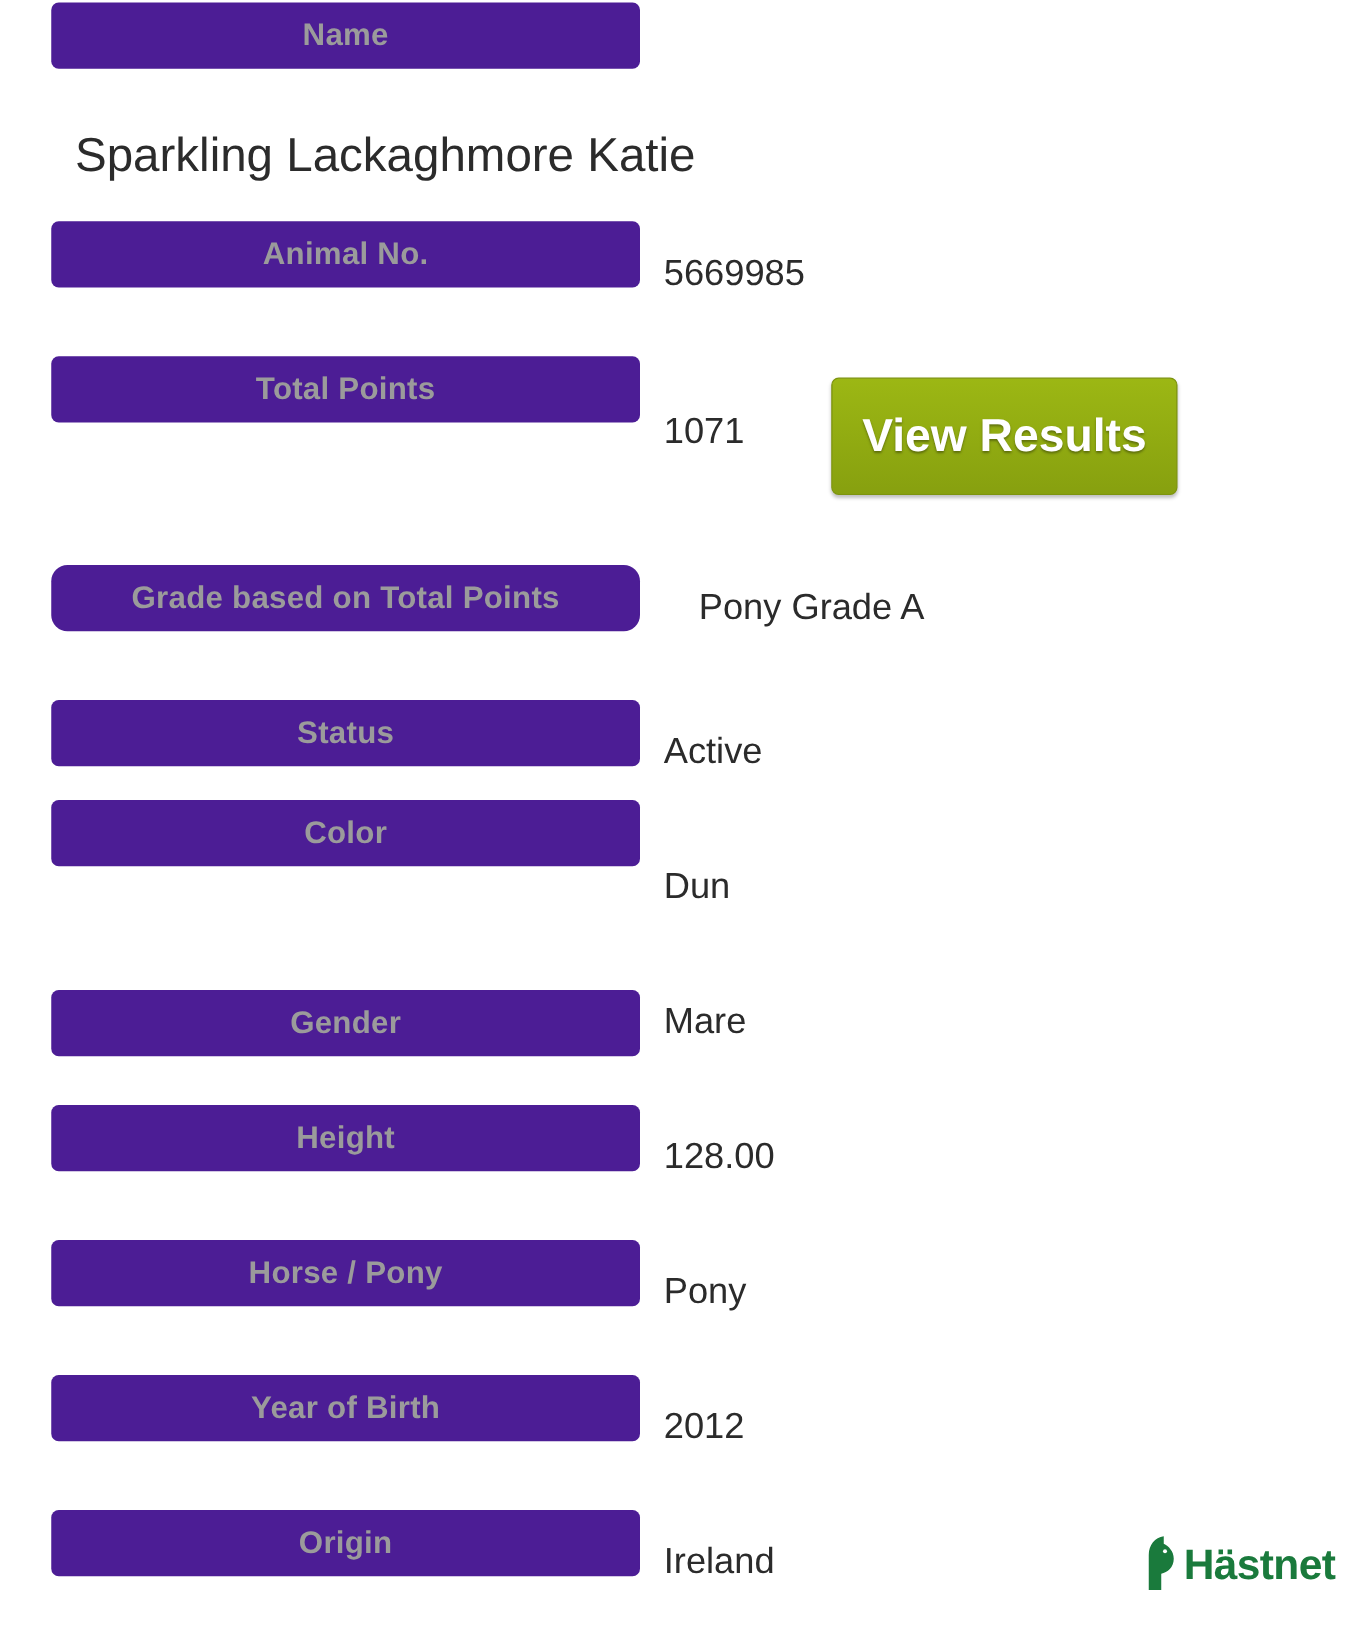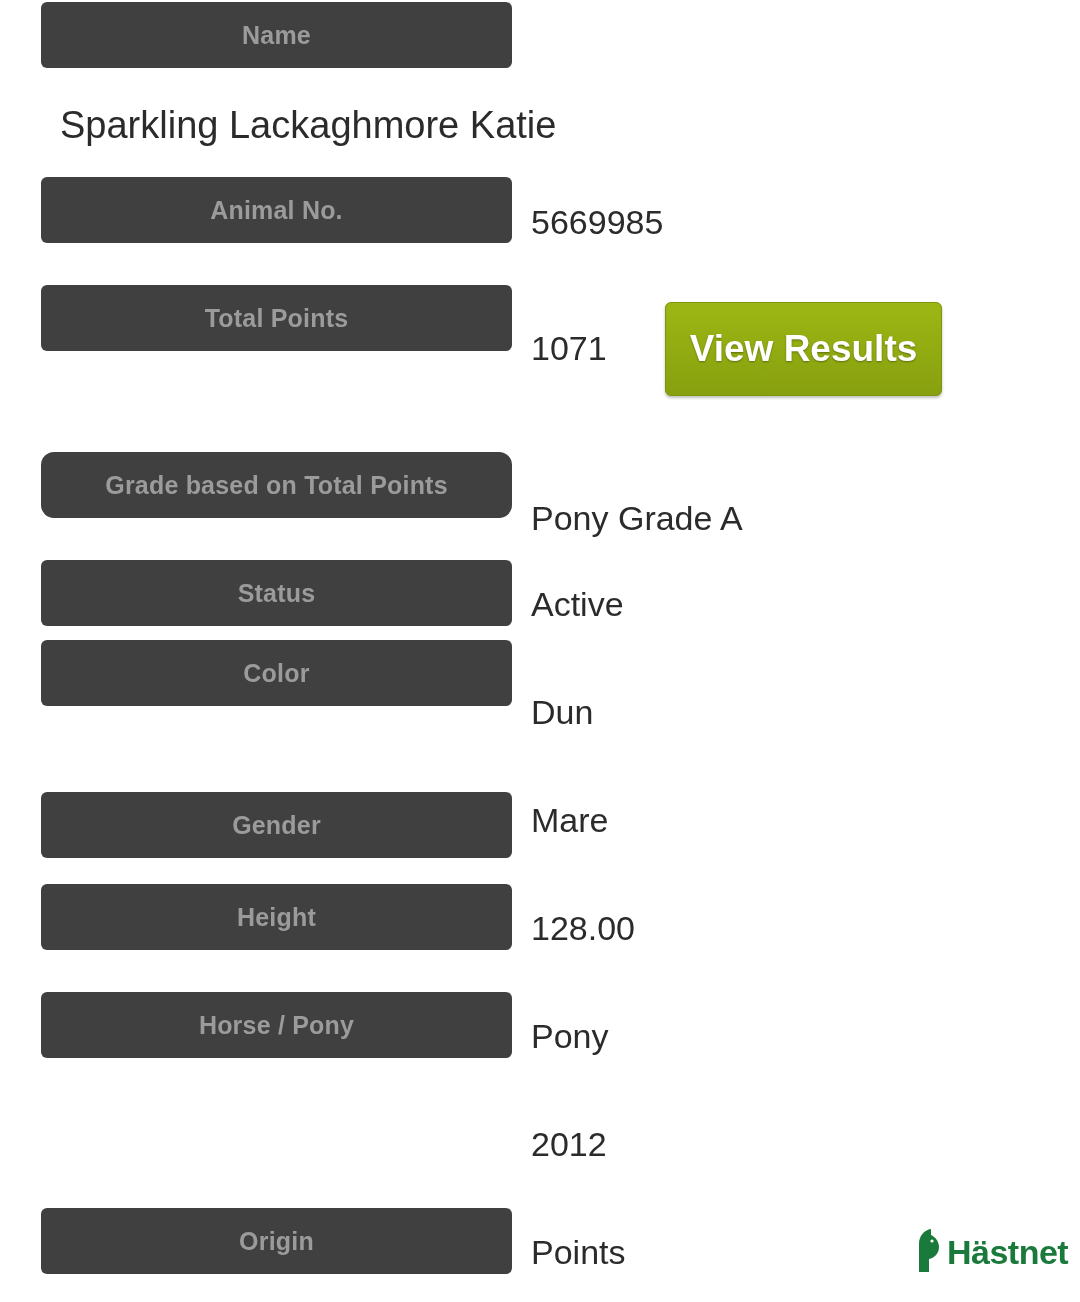--- a/index.html
+++ b/index.html
@@ -14,40 +14,40 @@
     width: 1080px;
     height: 1302px;
     background: #ffffff;
     overflow: hidden;
   }
 
   .label-chip {
     position: absolute;
     left: 41px;
     width: 471px;
-    height: 66px;
-    background: #404040;
+    height: 53px;
+    background: #4c1d95;
     border-radius: 6px;
     display: flex;
     align-items: center;
     justify-content: center;
   }
   .label-chip span {
     color: #9b9b9b;
     font-size: 25px;
     font-weight: bold;
     letter-spacing: 0.2px;
     white-space: nowrap;
   }
 
   .value {
     position: absolute;
     left: 531px;
     color: #2b2b2b;
-    font-size: 34px;
+    font-size: 29px;
     font-weight: 400;
     white-space: nowrap;
   }
 
   .name-value {
     position: absolute;
     left: 60px;
     top: 104px;
     color: #2b2b2b;
     font-size: 38px;
@@ -115,21 +115,21 @@
 
   <div class="label-chip" style="top:285px;">
     <span>Total Points</span>
   </div>
   <div class="value" style="top:329px;">1071</div>
   <button class="view-results-btn">View Results</button>
 
   <div class="label-chip" style="top:452px;border-radius:13px;">
     <span>Grade based on Total Points</span>
   </div>
-  <div class="value" style="top:499px;">Pony Grade A</div>
+  <div class="value" style="top:470px;margin-left:28px;">Pony Grade A</div>
 
   <div class="label-chip" style="top:560px;">
     <span>Status</span>
   </div>
   <div class="value" style="top:585px;">Active</div>
 
   <div class="label-chip" style="top:640px;">
     <span>Color</span>
   </div>
   <div class="value" style="top:693px;">Dun</div>
@@ -142,26 +142,29 @@
   <div class="label-chip" style="top:884px;">
     <span>Height</span>
   </div>
   <div class="value" style="top:909px;">128.00</div>
 
   <div class="label-chip" style="top:992px;">
     <span>Horse / Pony</span>
   </div>
   <div class="value" style="top:1017px;">Pony</div>
 
+  <div class="label-chip" style="top:1100px;">
+    <span>Year of Birth</span>
+  </div>
   <div class="value" style="top:1125px;">2012</div>
 
   <div class="label-chip" style="top:1208px;">
     <span>Origin</span>
   </div>
-  <div class="value" style="top:1233px;">Points</div>
+  <div class="value" style="top:1233px;">Ireland</div>
 
   <div class="logo">
     <span class="logo-mark">
       <svg width="26" height="44" viewBox="0 0 26 44" xmlns="http://www.w3.org/2000/svg">
         <path d="M4 44 L4 16 C4 8 9 2 16 1 L16 7 C20 9 24 13 24 19 C24 26 19 30 14 31 L14 44 Z" fill="#1a7a3c"></path>
         <circle cx="17" cy="13" r="1.6" fill="#ffffff"></circle>
       </svg>
     </span>
     <span class="logo-text">Hästnet</span>
   </div>

